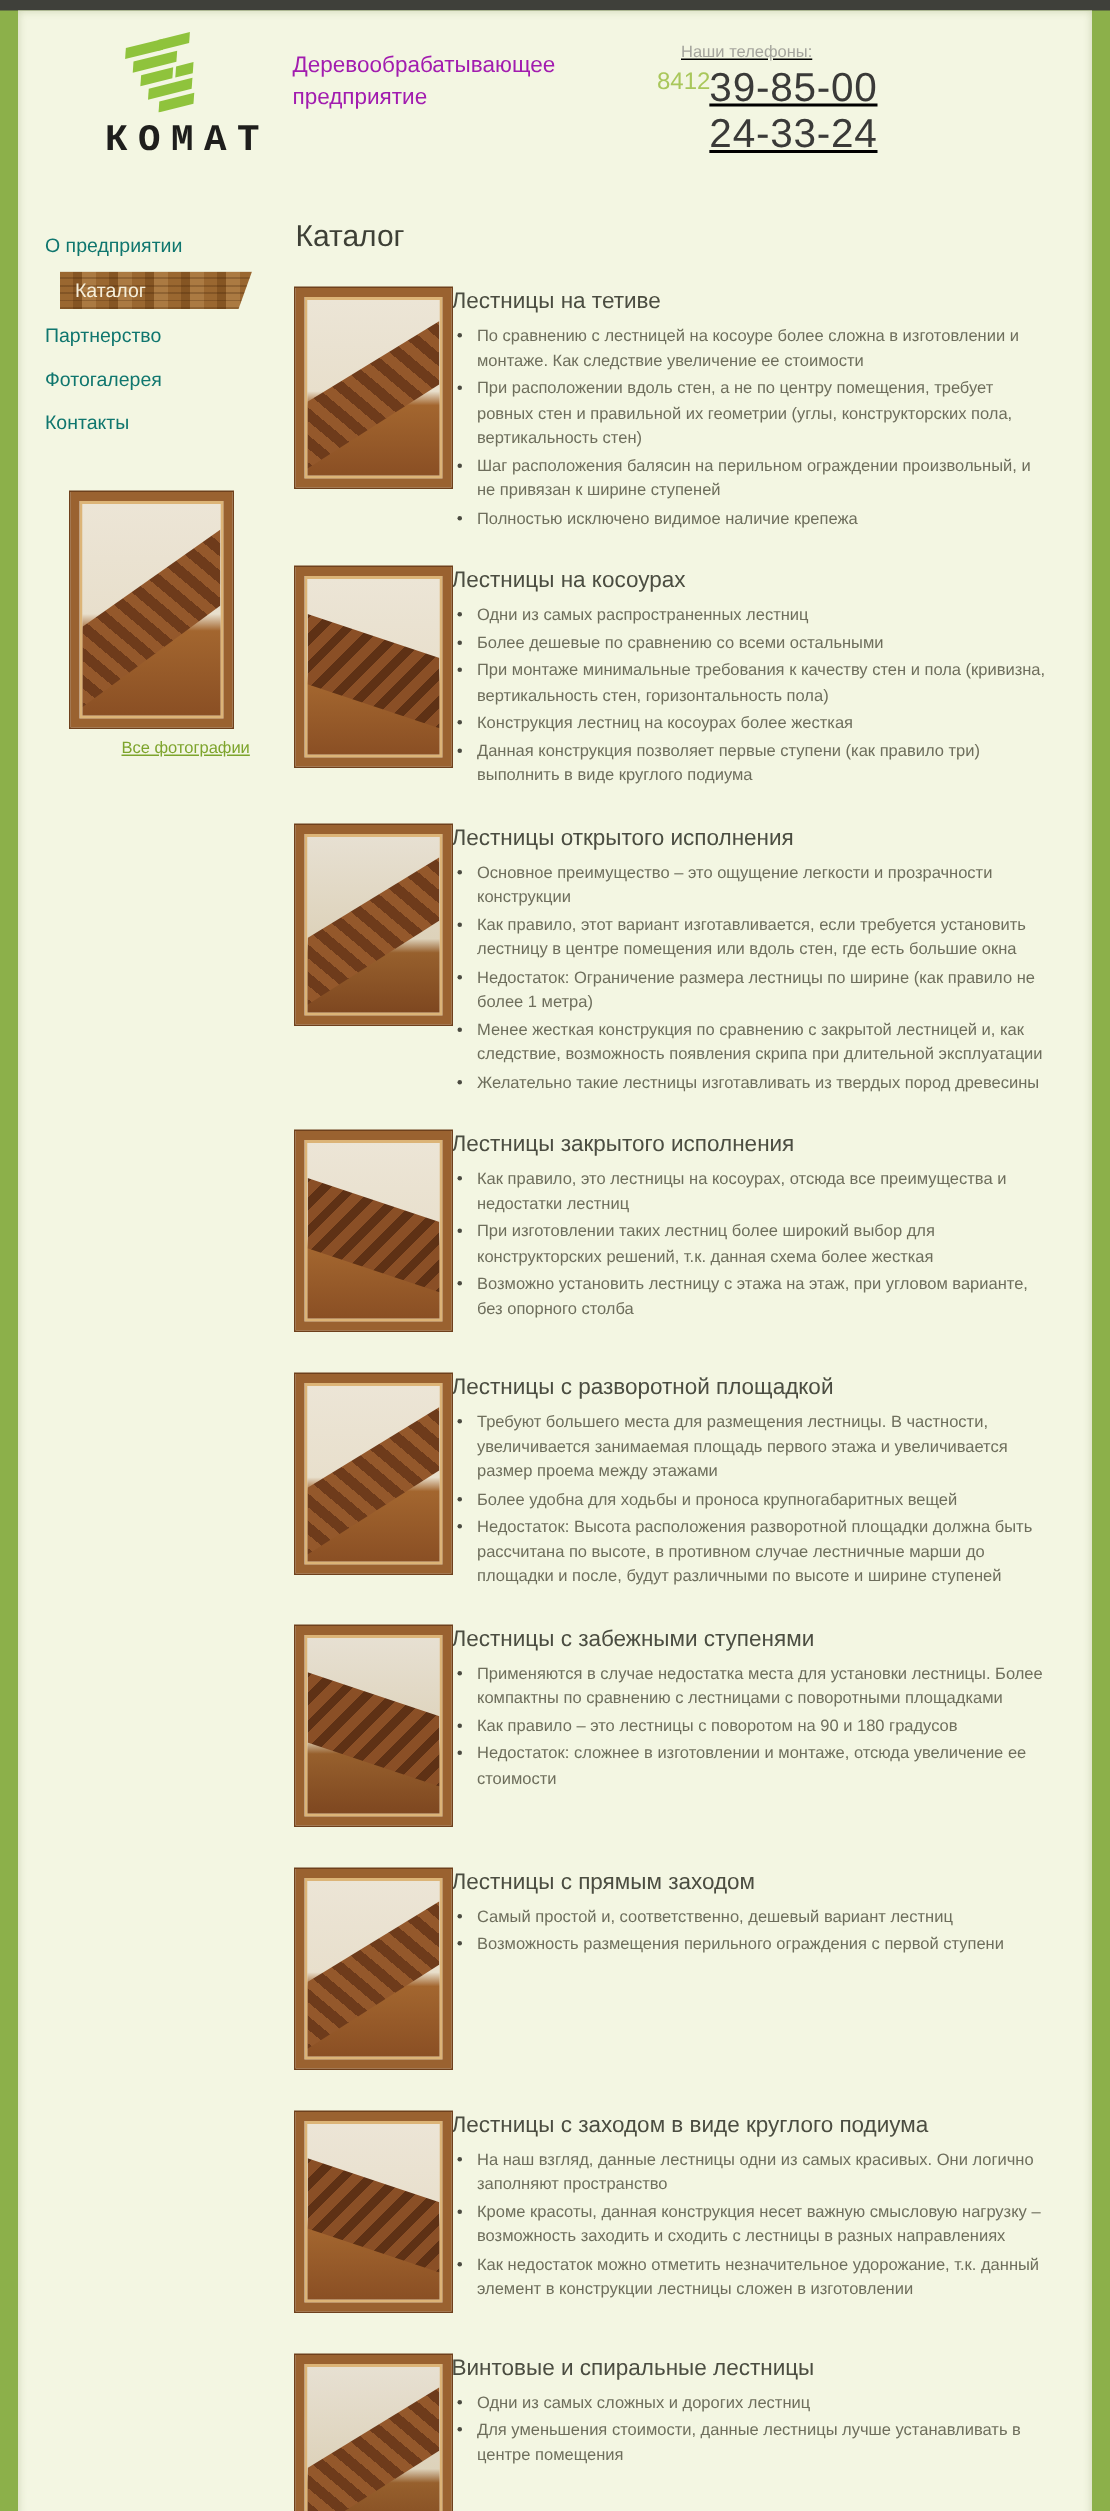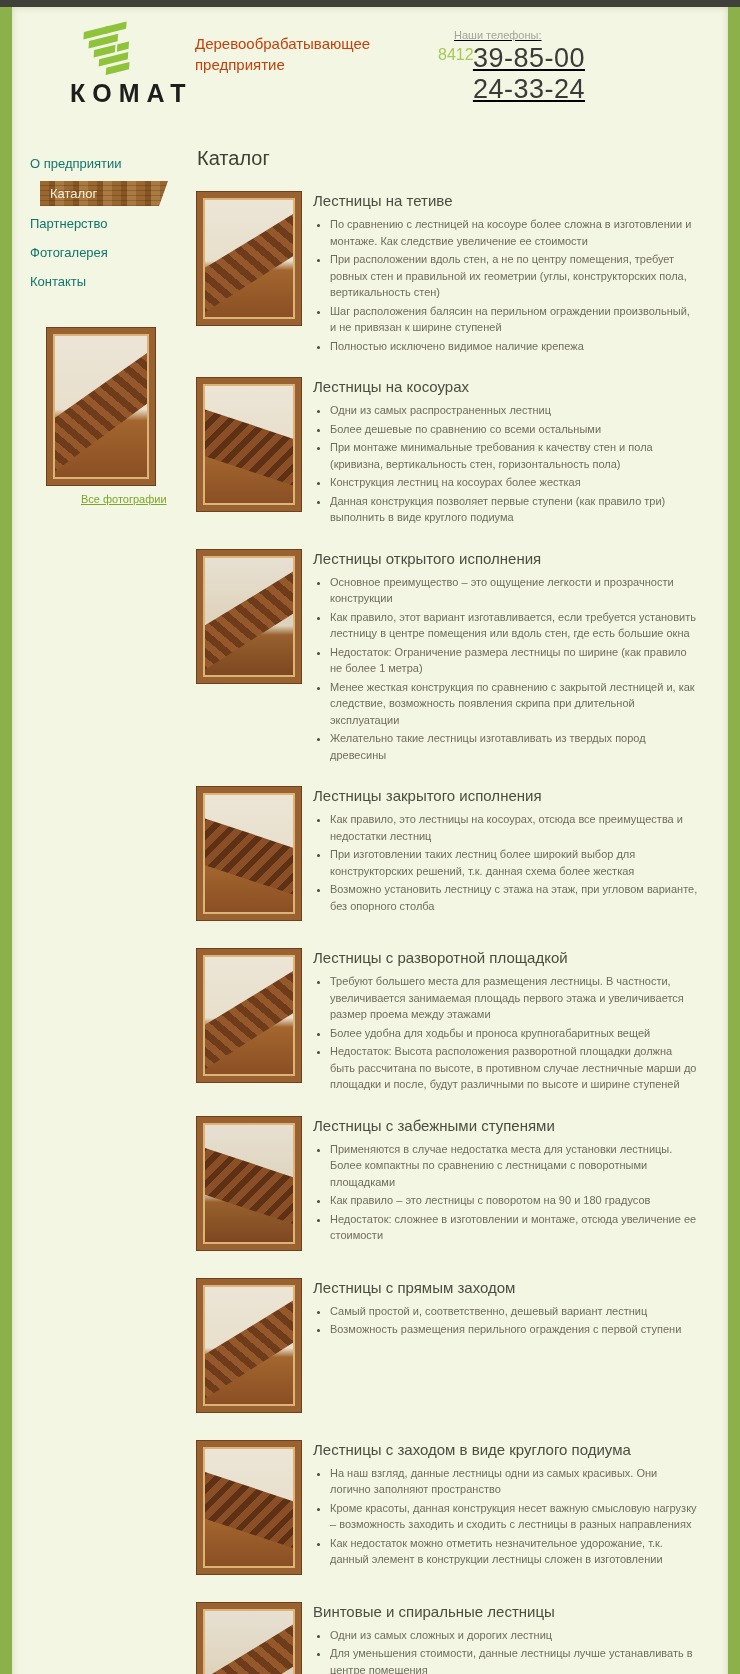--- a/index.html
+++ b/index.html
@@ -5,24 +5,24 @@
   * { margin:0; padding:0; box-sizing:border-box; }
   html,body { width:740px; }
   body { font-family:"Liberation Sans","DejaVu Sans",sans-serif; background:#8cb04a; }
 
   .page { width:740px; min-height:1674px; display:flex; flex-direction:column; background:#8cb04a; overflow:hidden; }
   .strip-top { height:7px; background:#3f403a; flex:0 0 auto; }
   .frame { width:716px; margin:0 auto; background:#f3f6e2; flex:1 1 auto; display:flex; flex-direction:column; box-shadow:inset 0 0 6px rgba(90,110,40,.25); }
 
   
   header { position:relative; height:112px; flex:0 0 auto; }
-  .logo { position:absolute; left:58px; top:14px; width:110px; cursor:pointer; }
+  .logo { position:absolute; left:58px; top:14px; width:110px; cursor:pointer;font-family:Liberation Mono, monospace; }
   .logo-icon { display:block; margin-left:12px; }
   .logo-text { display:block; margin-top:4px; font-size:25px; font-weight:bold; letter-spacing:7px; color:#1e1e1c; }
-  .tagline { position:absolute; left:183px; top:26px; width:230px; font-size:15px; line-height:1.4; color:#c2410c; }
+  .tagline { position:absolute; left:183px; top:26px; width:230px; font-size:15px; line-height:1.4; color:#a21caf; }
   .phones { position:absolute; left:428px; top:22px; width:145px; text-align:right;text-decoration:underline; }
   .phones-label { font-size:11px; color:#a4a49c; margin-bottom:2px; text-align:left; padding-left:14px; }
   .phone-line { font-size:27px; color:#3a3a38; line-height:1.15; position:relative; letter-spacing:.5px; }
   .area-code { position:absolute; left:-2px; top:3px; font-size:16px; color:#a9c75b; letter-spacing:0; }
 
   
   .columns { display:flex; flex:1 1 auto; }
   aside { width:185px; flex:0 0 auto; padding-top:30px; }
   .nav-item { font-size:13px; color:#0f766e; padding:7px 0 7px 18px; cursor:pointer; }
   .nav-item.active { color:#f6efda; margin:3px 0 3px 28px; padding:5px 0 5px 10px; width:128px;
@@ -43,21 +43,21 @@
   .side-photo.pframe { width:108px; height:157px; }
   .sec-photo.pframe { width:104px; height:133px; flex:0 0 auto; }
   .section:nth-child(even) .photo-art::after { background:repeating-linear-gradient(135deg,#5e3115 0 6px,#8a4f26 6px 13px);
       clip-path:polygon(0 20%, 100% 45%, 100% 85%, 0 60%); }
   .section:nth-child(3n) .photo-art { background:linear-gradient(180deg,#e7e0d2 0%,#ddd2ba 58%,#97602d 66%,#7e4720 100%); }
 
   
   main { flex:1 1 auto; padding:28px 30px 0 0; }
   .page-title { font-size:20px; font-weight:400; color:#3e4036; margin-bottom:22px; }
   .section { display:flex; margin-bottom:22px; min-height:140px; }
-  .sec-body { padding-left:12px; }
+  .sec-body { }
   .sec-title { font-size:15px; font-weight:400; color:#4b4d41; margin-bottom:7px; }
   .sec-list { list-style:disc; padding-left:17px; }
   .sec-list li { font-size:11px; line-height:1.5; color:#6e6e5c; margin-bottom:2px; }
   .sec-list li::marker { color:#4a4a40; }
 
   
   .grow { flex:1 1 auto; }
 </style>
 </head>
 <body>

